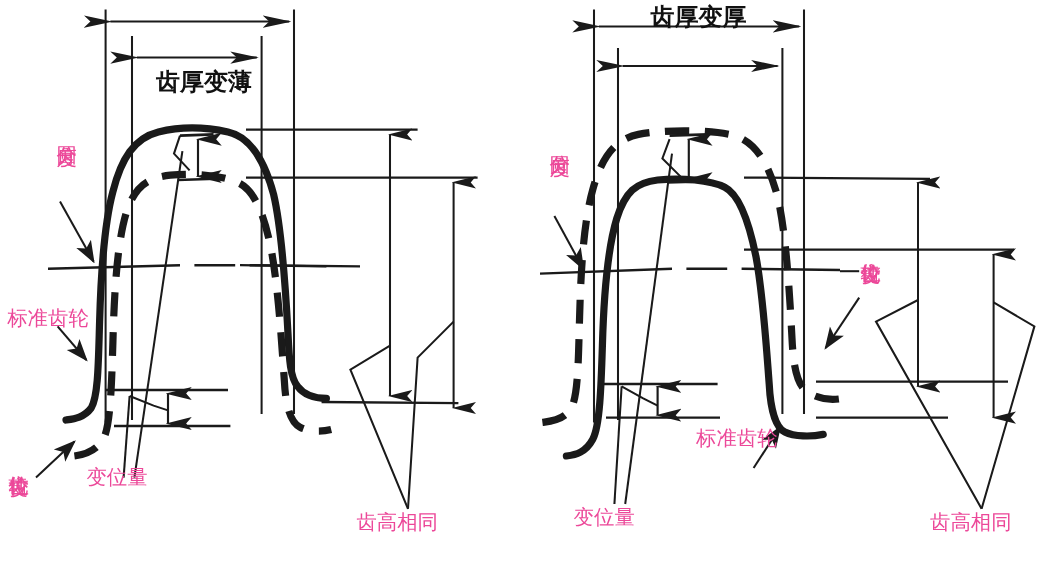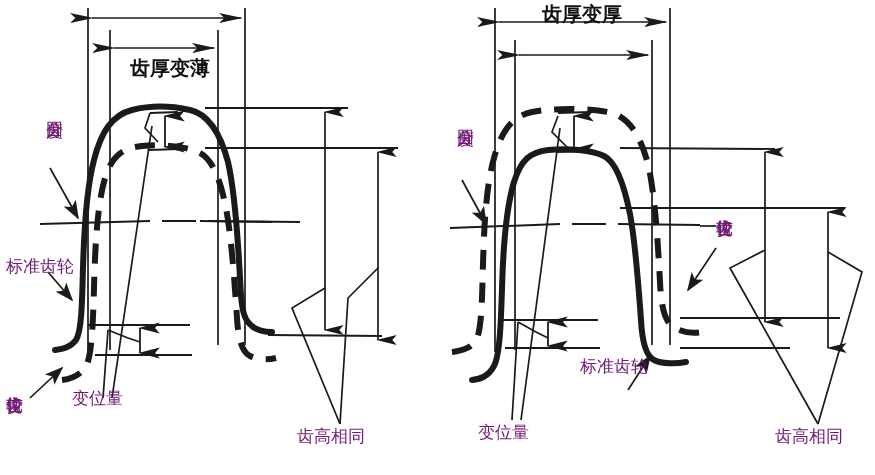--- a/index.html
+++ b/index.html
@@ -19,21 +19,21 @@
   }
   #diagram-svg {
     position: absolute;
     left: 0;
     top: 0;
     width: 875px;
     height: 475px;
   }
   .lbl {
     position: absolute;
-    color: #701a75;
+    color: #ec4899;
     font-family: "DejaVu Sans", "Liberation Sans", sans-serif;
     font-size: 17px;
     line-height: 1.05;
     letter-spacing: 0px;
     white-space: nowrap;
     font-weight: 500;
   }
   .lbl-vert {
     writing-mode: vertical-rl;
     text-orientation: upright;

